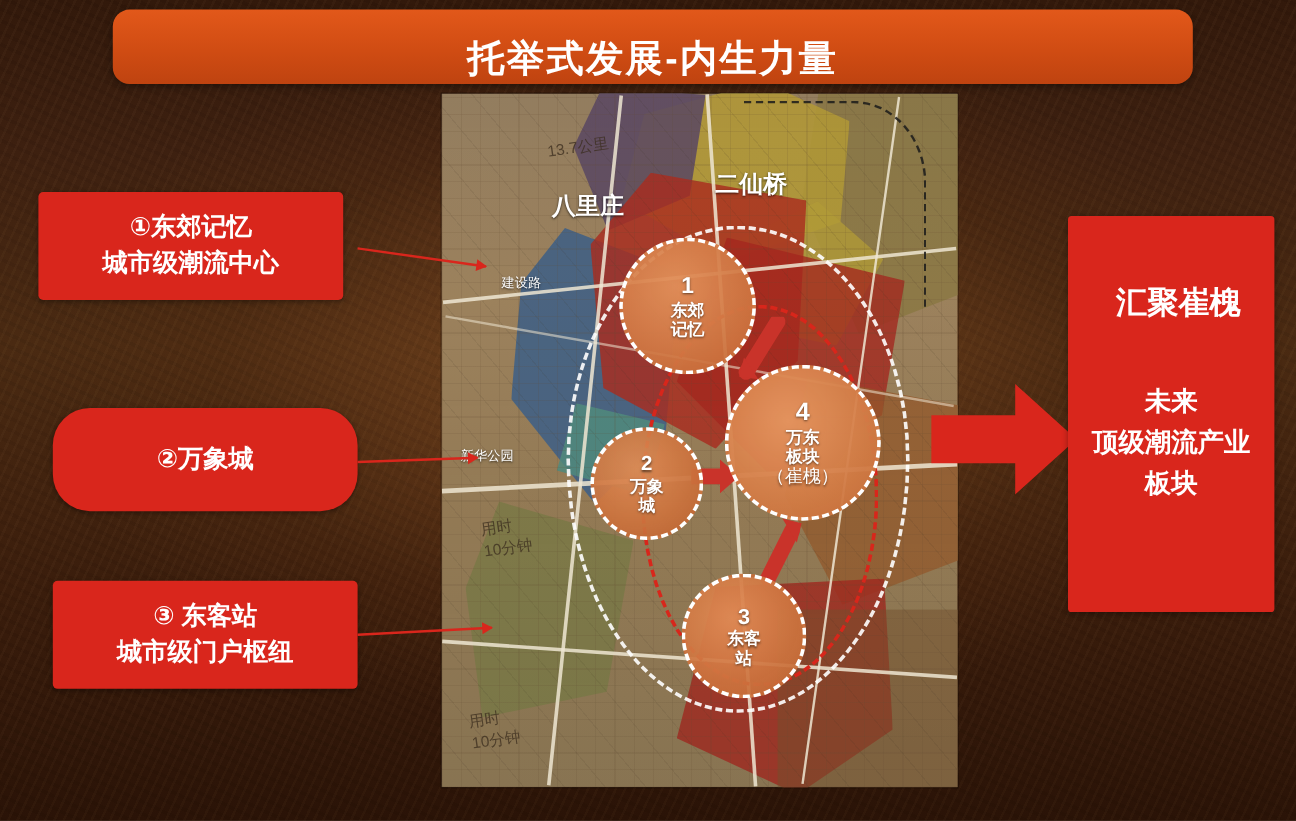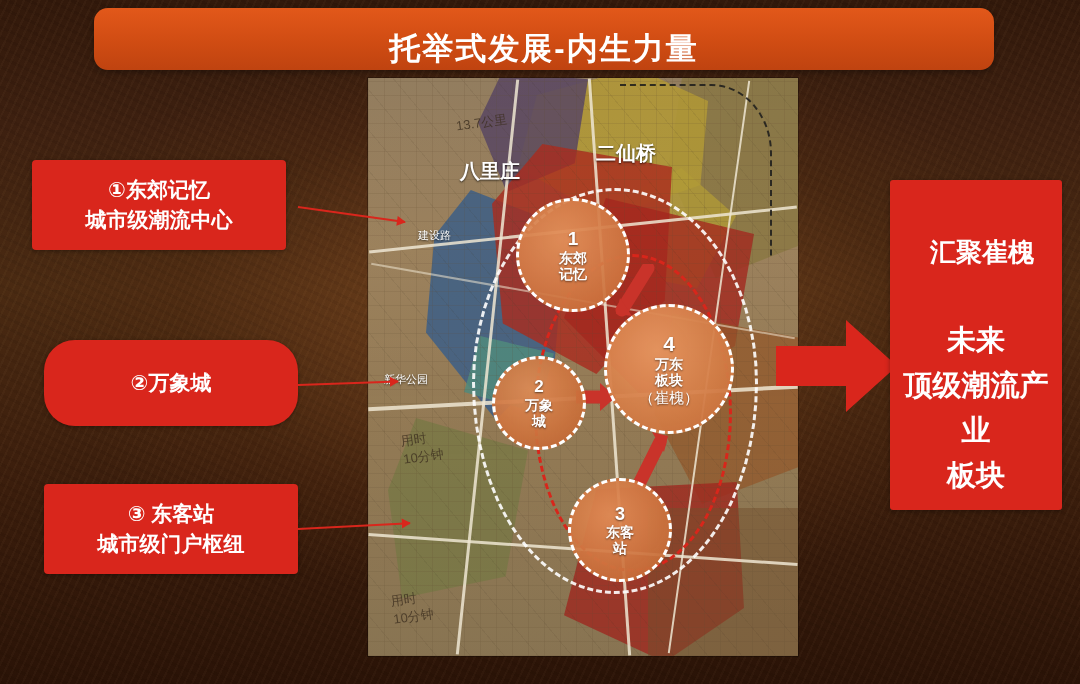--- a/index.html
+++ b/index.html
@@ -167,21 +167,21 @@
   
   #right-panel{
     position:absolute;left:890px;top:180px;width:172px;height:330px;
     background:#d9261c;border-radius:3px;
     color:#ffffff;text-align:center;
     display:flex;flex-direction:column;align-items:center;justify-content:flex-start;
     padding-top:56px;box-sizing:border-box;
     box-shadow:0 1px 5px rgba(0,0,0,.35);
   }
   #right-panel .rp-title{font-size:26px;font-weight:bold;line-height:1.3;margin-left:12px;}
-  #right-panel .rp-body{margin-top:48px;font-size:29px;font-weight:bold;line-height:1.55;}
+  #right-panel .rp-body{margin-top:48px;font-size:22px;font-weight:bold;line-height:1.55;}
 </style>
 </head>
 <body>
 
 <div id="bg"></div>
 
 <div id="title-banner">
   <span>托举式发展-内生力量</span>
 </div>
 

